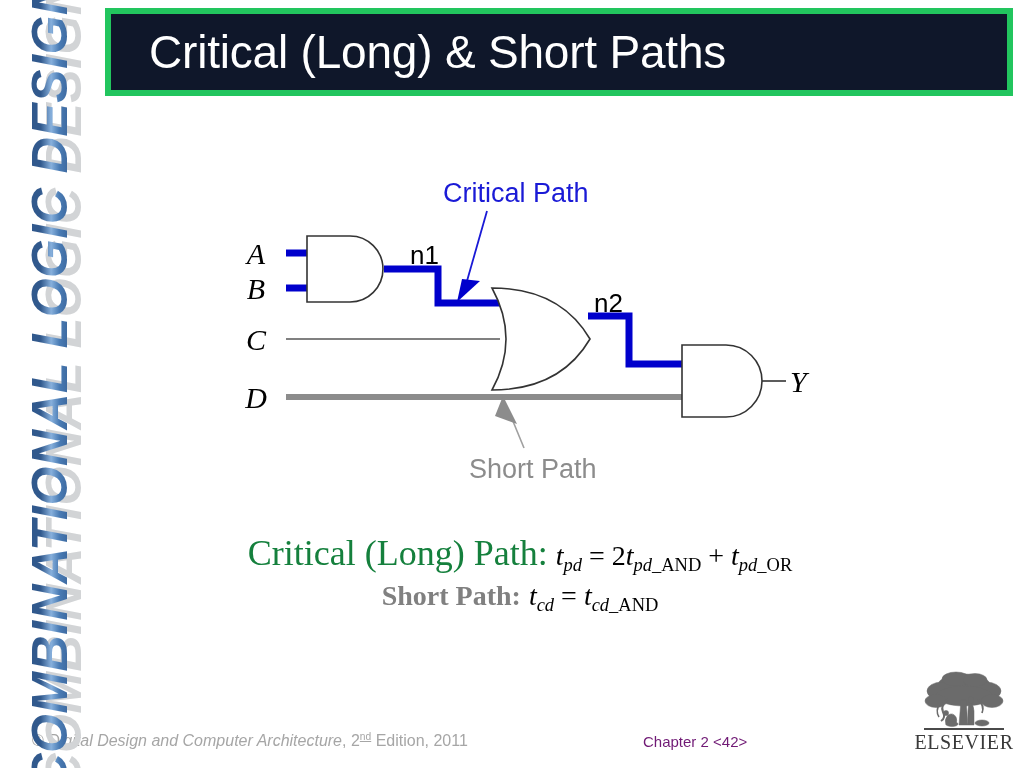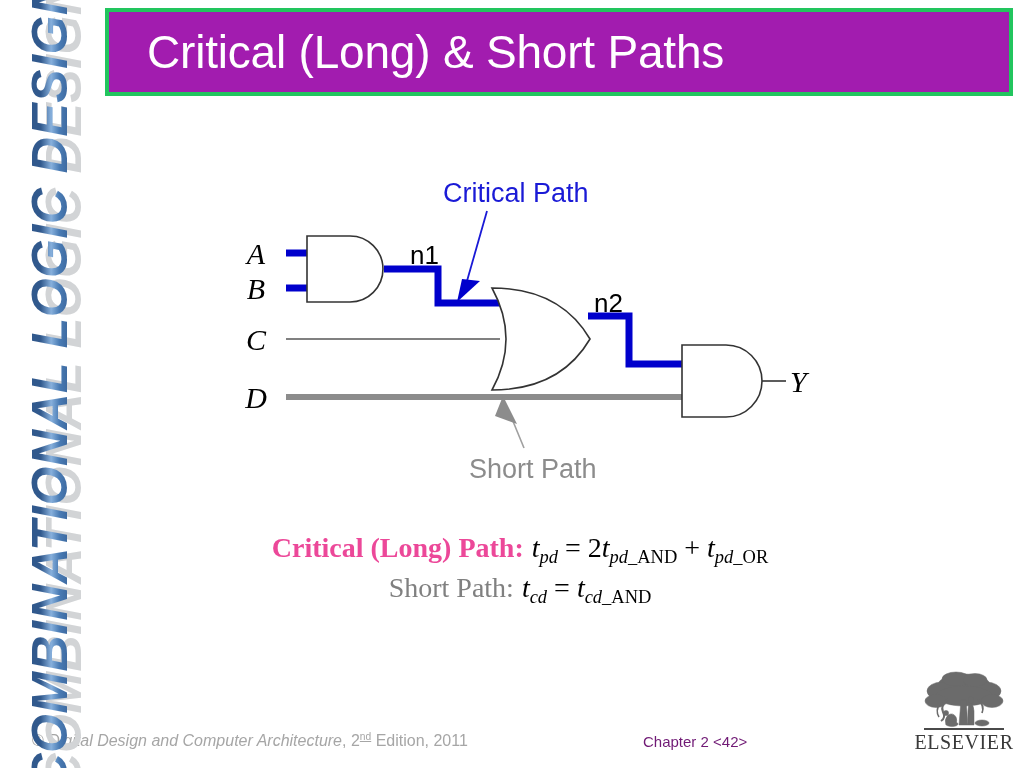--- a/index.html
+++ b/index.html
@@ -50,22 +50,22 @@
     -webkit-text-fill-color: transparent;
   }
 
   
   #title-bar {
     position: absolute;
     left: 105px;
     top: 8px;
     width: 908px;
     height: 88px;
-    background: #a21caf;
-    border: 4px solid #22c55e;
+    background: #0f172a;
+    border: 6px solid #22c55e;
     box-sizing: border-box;
   }
   #title-text {
     position: absolute;
     left: 38px;
     top: 50%;
     transform: translateY(-50%);
     color: #ffffff;
     font-size: 46px;
     font-weight: 400;
@@ -92,27 +92,27 @@
     top: 530px;
     width: 800px;
     text-align: center;
     font-family: "Liberation Serif", serif;
   }
   .eq-line {
     white-space: nowrap;
     line-height: 1.28;
   }
   .eq-label-blue {
-    color: #ec4899;
-    font-weight: bold;
-    font-size: 28px;
+    color: #15803d;
+    font-weight: normal;
+    font-size: 36px;
   }
   .eq-label-gray {
     color: #808080;
-    font-weight: normal;
+    font-weight: bold;
     font-size: 28px;
     margin-top: 42px;
   }
   .eq-body {
     color: #000000;
     font-size: 28px;
     padding-left: 8px;
     margin-top: 24px;
   }
   .eq-body i { font-style: italic; }

